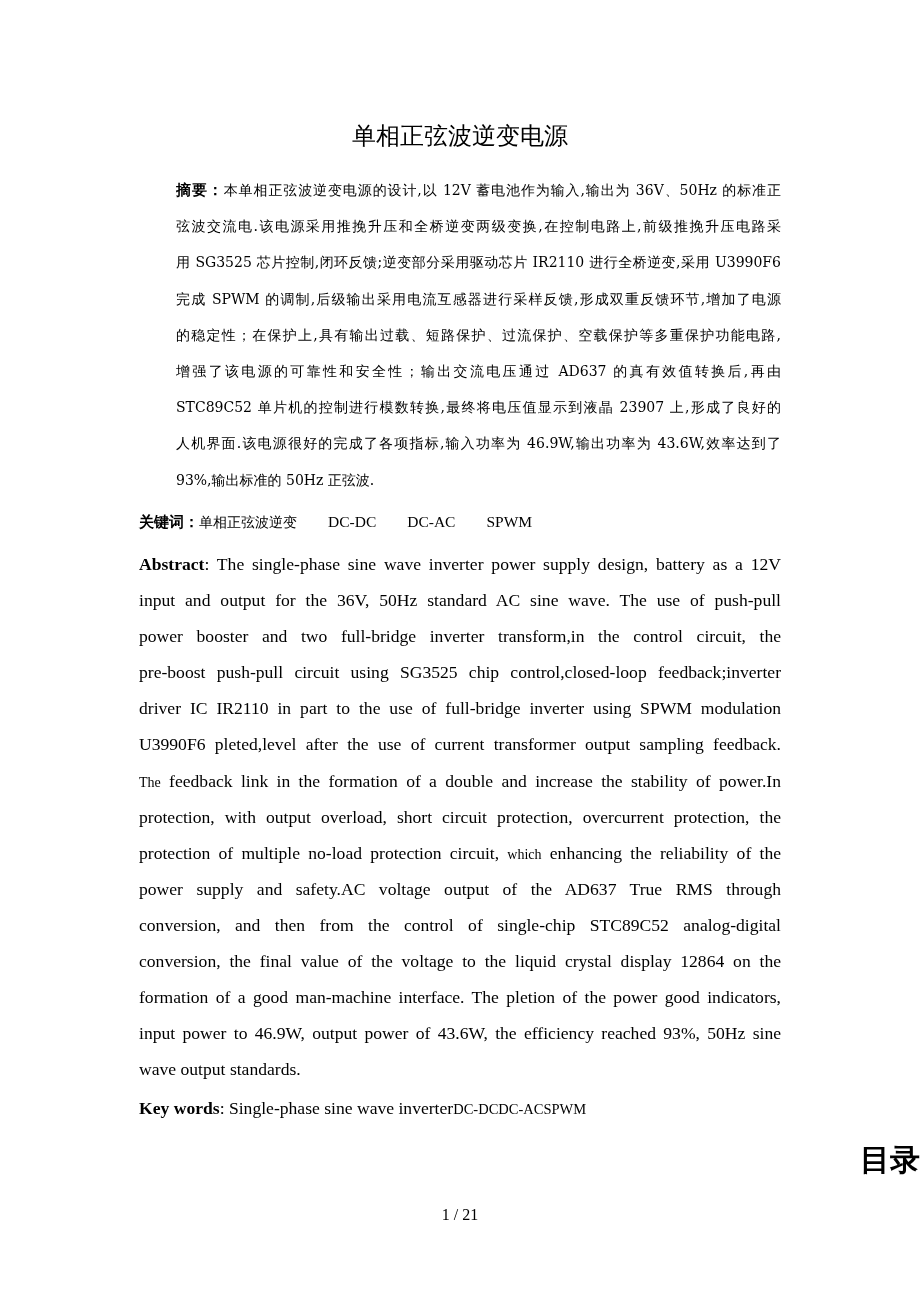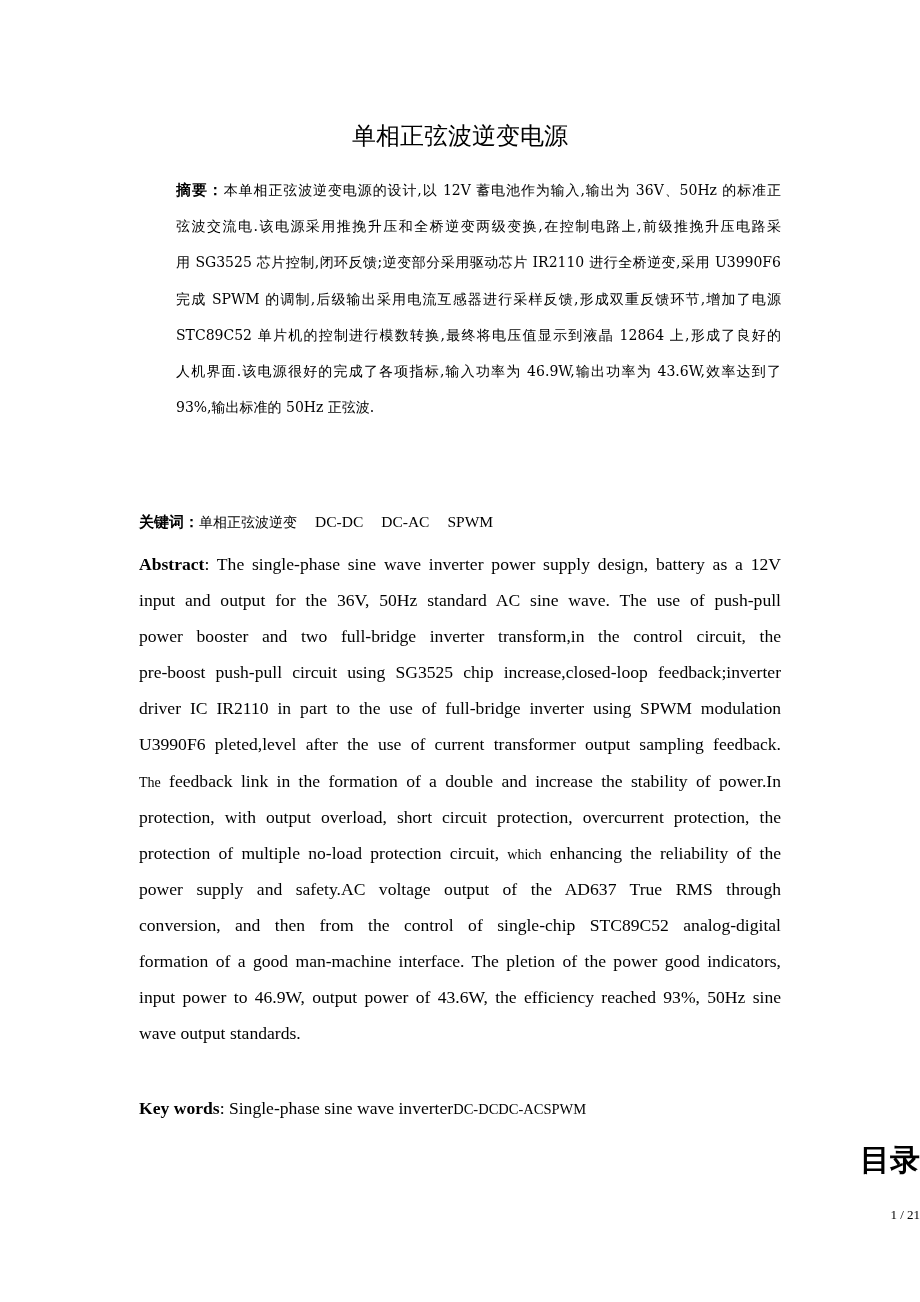--- a/index.html
+++ b/index.html
@@ -14,75 +14,78 @@
       font-family: "DejaVu Serif", serif; font-size: 14px; line-height: 36.2px;
       text-align: justify; letter-spacing: 0px;
     }
     .cn-line { display: block; height: 36.2px; white-space: nowrap; overflow: hidden; text-align: justify; text-align-last: justify; margin-left: 37px; }
     .cn-line.last { text-align-last: left; }
     .label-bold { font-family: "DejaVu Sans", sans-serif; font-weight: bold; font-size: 15px; text-align: center; }
     .kw-cn {
       position: absolute; left: 139px; top: 507px; width: 642px;
       font-family: "DejaVu Serif", serif; font-size: 14px; line-height: 30px; white-space: nowrap;
     }
-    .kw-cn .en { font-family: "Liberation Serif", serif; font-size: 15.5px; margin-left: 18px; }
+    .kw-cn .en { font-family: "Liberation Serif", serif; font-size: 15.5px; margin-left: 31px; }
     .en-block {
       position: absolute; left: 139px; width: 642px; top: 546px;
       font-family: "Liberation Serif", serif; font-size: 17.6px; line-height: 36.1px;
     }
     .en-line { display: block; height: 36.1px; white-space: nowrap; text-align: justify; text-align-last: justify; }
     .en-line.last { text-align-last: left; }
     .small { font-size: 14px; }
     .kw-en {
       position: absolute; left: 139px; top: 1093px; width: 642px;
       font-family: "Liberation Serif", serif; font-size: 17.6px; line-height: 30px; white-space: nowrap;
     }
     .kw-en .tail { font-size: 14.5px; }
     .toc-title {
       position: absolute; left: 0; width: 920px; top: 1137px; text-align: right;
       font-family: "DejaVu Serif", serif; font-size: 30px; line-height: 46px; font-weight: bold;
     }
     .page-num {
-      position: absolute; left: 0; width: 920px; top: 1205px; text-align: right;
-      font-family: "Liberation Serif", serif; font-size: 13px; line-height: 20px;
+      position: absolute; left: 0; width: 920px; top: 1205px; text-align: center;
+      font-family: "Liberation Serif", serif; font-size: 16px; line-height: 20px;
     }
   </style>
 </head>
 <body>
 
 <div class="page">
 
   <div class="title">单相正弦波逆变电源</div>
 
   <div class="cn-block">
     <span class="cn-line"><span class="label-bold">摘要：</span><span>本单相正弦波逆变电源的设计,以 12V 蓄电池作为输入,输出为 36V、50Hz 的标准正</span></span>
     <span class="cn-line">弦波交流电.该电源采用推挽升压和全桥逆变两级变换,在控制电路上,前级推挽升压电路采</span>
     <span class="cn-line">用 SG3525 芯片控制,闭环反馈;逆变部分采用驱动芯片 IR2110 进行全桥逆变,采用 U3990F6</span>
     <span class="cn-line">完成 SPWM 的调制,后级输出采用电流互感器进行采样反馈,形成双重反馈环节,增加了电源</span>
-    <span class="cn-line">STC89C52 单片机的控制进行模数转换,最终将电压值显示到液晶 12864 上,形成了良好的</span>
+    <span class="cn-line">的稳定性；在保护上,具有输出过载、短路保护、过流保护、空载保护等多重保护功能电路,</span>
+    <span class="cn-line">增强了该电源的可靠性和安全性；输出交流电压通过 AD637 的真有效值转换后,再由</span>
+    <span class="cn-line">STC89C52 单片机的控制进行模数转换,最终将电压值显示到液晶 23907 上,形成了良好的</span>
     <span class="cn-line">人机界面.该电源很好的完成了各项指标,输入功率为 46.9W,输出功率为 43.6W,效率达到了</span>
     <span class="cn-line last">93%,输出标准的 50Hz 正弦波.</span>
   </div>
 
   <div class="kw-cn">
     <span class="label-bold">关键词：</span><span>单相正弦波逆变</span><span class="en">DC-DC</span><span class="en">DC-AC</span><span class="en">SPWM</span>
   </div>
 
   <div class="en-block">
     <span class="en-line"><b>Abstract</b><span>: The single-phase sine wave inverter power supply design, battery as a 12V</span></span>
     <span class="en-line">input and output for the 36V, 50Hz standard AC sine wave. The use of push-pull</span>
     <span class="en-line">power booster and two full-bridge inverter transform,in the control circuit, the</span>
-    <span class="en-line">pre-boost push-pull circuit using SG3525 chip increase,closed-loop feedback;inverter</span>
+    <span class="en-line">pre-boost push-pull circuit using SG3525 chip control,closed-loop feedback;inverter</span>
     <span class="en-line">driver IC IR2110 in part to the use of full-bridge inverter using SPWM modulation</span>
     <span class="en-line">U3990F6 pleted,level after the use of current transformer output sampling feedback.</span>
     <span class="en-line"><span class="small">The</span><span> feedback link in the formation of a double and increase the stability of power.In</span></span>
     <span class="en-line">protection, with output overload, short circuit protection, overcurrent protection, the</span>
     <span class="en-line"><span>protection of multiple no-load protection circuit, </span><span class="small">which</span><span> enhancing the reliability of the</span></span>
     <span class="en-line">power supply and safety.AC voltage output of the AD637 True RMS through</span>
     <span class="en-line">conversion, and then from the control of single-chip STC89C52 analog-digital</span>
+    <span class="en-line">conversion, the final value of the voltage to the liquid crystal display 12864 on the</span>
     <span class="en-line">formation of a good man-machine interface. The pletion of the power good indicators,</span>
     <span class="en-line">input power to 46.9W, output power of 43.6W, the efficiency reached 93%, 50Hz sine</span>
     <span class="en-line last">wave output standards.</span>
   </div>
 
   <div class="kw-en">
     <b>Key words</b><span>: </span><span>Single-phase sine wave inverter</span><span class="tail">DC-DCDC-ACSPWM</span>
   </div>
 
   <div class="toc-title">目录</div>

